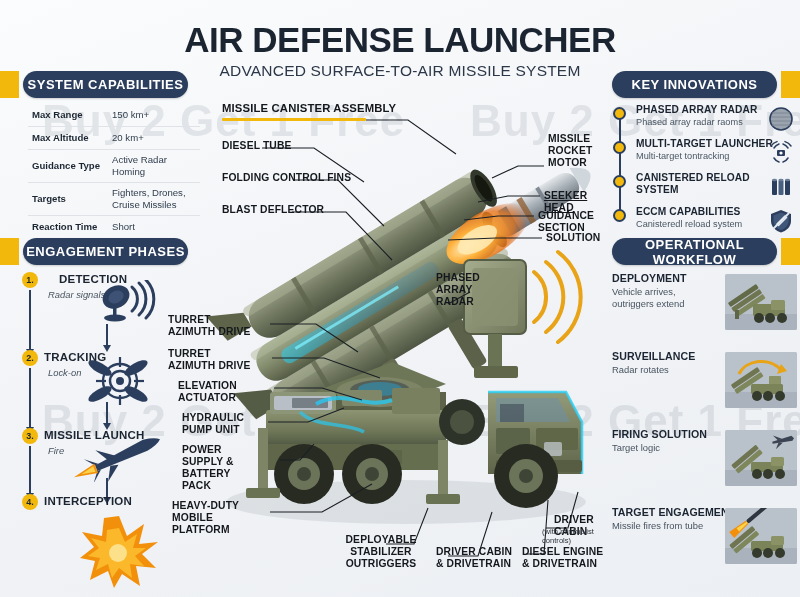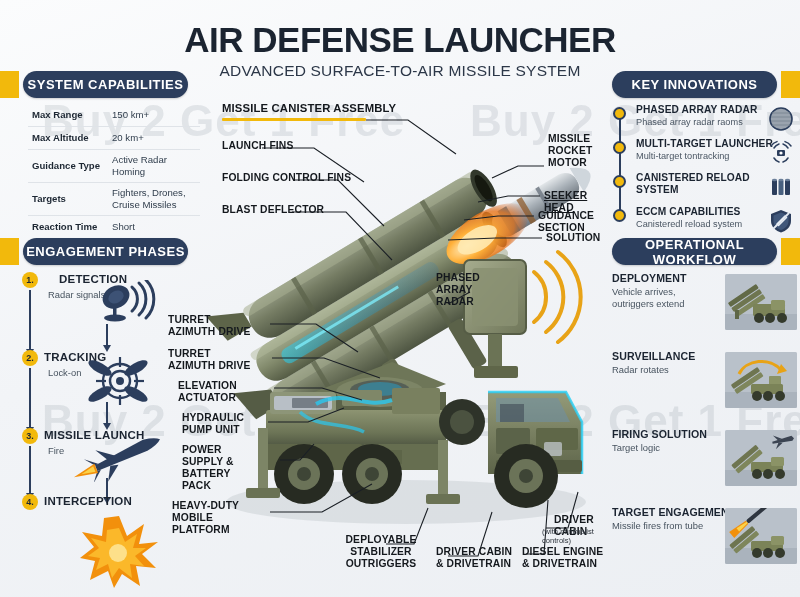--- a/index.html
+++ b/index.html
@@ -51,21 +51,21 @@
   .cap-k{width:72px;font-size:9.6px;font-weight:700;color:#1d2733;padding:4px 0 4px 4px;line-height:1.15;}
   .cap-v{flex:1;font-size:9.6px;color:#33404f;padding:4px 0 4px 8px;line-height:1.25;}
 
   
   .phases{position:absolute;left:18px;top:272px;width:180px;height:250px;}
   .phase{position:absolute;left:0;width:180px;}
   .pnum{position:absolute;left:4px;width:16px;height:16px;border-radius:50%;
     background:#f2b90c;color:#1d2733;font-size:9px;font-weight:700;
     display:flex;align-items:center;justify-content:center;}
   .ptitle{position:absolute;left:26px;font-size:11.5px;font-weight:700;letter-spacing:.2px;color:#1b2431;}
-  .psub{position:absolute;left:30px;font-size:9.4px;color:#47535f;}
+  .psub{position:absolute;left:30px;font-size:9.4px;color:#47535f;font-style:italic;}
   .vline{position:absolute;left:11px;width:1.6px;background:#2c3e5d;}
   .vline::after{content:"";position:absolute;left:-3px;bottom:-6px;
     border-left:4.5px solid transparent;border-right:4.5px solid transparent;
     border-top:7px solid #2c3e5d;}
   .vline2{position:absolute;width:1.6px;background:#2c3e5d;}
   .vline2::after{content:"";position:absolute;left:-3px;bottom:-6px;
     border-left:4.5px solid transparent;border-right:4.5px solid transparent;
     border-top:7px solid #2c3e5d;}
 
   
@@ -580,21 +580,21 @@
         <path d="M190 452 L218 452 L232 416"></path>
         <path d="M252 464 L282 464 L296 420"></path>
         <path d="M330 462 L348 462 L352 408"></path>
         <path d="M350 436 L372 436 L382 400"></path>
       </g>
     </svg>
 
     <div class="co big" style="left:26px;top:10px;white-space:nowrap;">MISSILE CANISTER ASSEMBLY</div>
     <div class="uline" style="left:26px;top:26px;width:144px;"></div>
 
-    <div class="co" style="left:26px;top:48px;">LAUNCH FINS</div>
+    <div class="co" style="left:26px;top:48px;">DIESEL TUBE</div>
     <div class="co" style="left:26px;top:80px;">FOLDING CONTROL FINS</div>
     <div class="co" style="left:26px;top:112px;">BLAST DEFLECTOR</div>
 
     <div class="co" style="left:352px;top:41px;width:70px;text-align:left;">MISSILE ROCKET MOTOR</div>
     <div class="co" style="left:348px;top:98px;text-decoration:underline;">SEEKER HEAD</div>
     <div class="co" style="left:342px;top:118px;">GUIDANCE SECTION</div>
     <div class="co" style="left:350px;top:140px;">SOLUTION</div>
 
     <div class="co" style="left:240px;top:180px;width:54px;">PHASED ARRAY RADAR</div>
 

